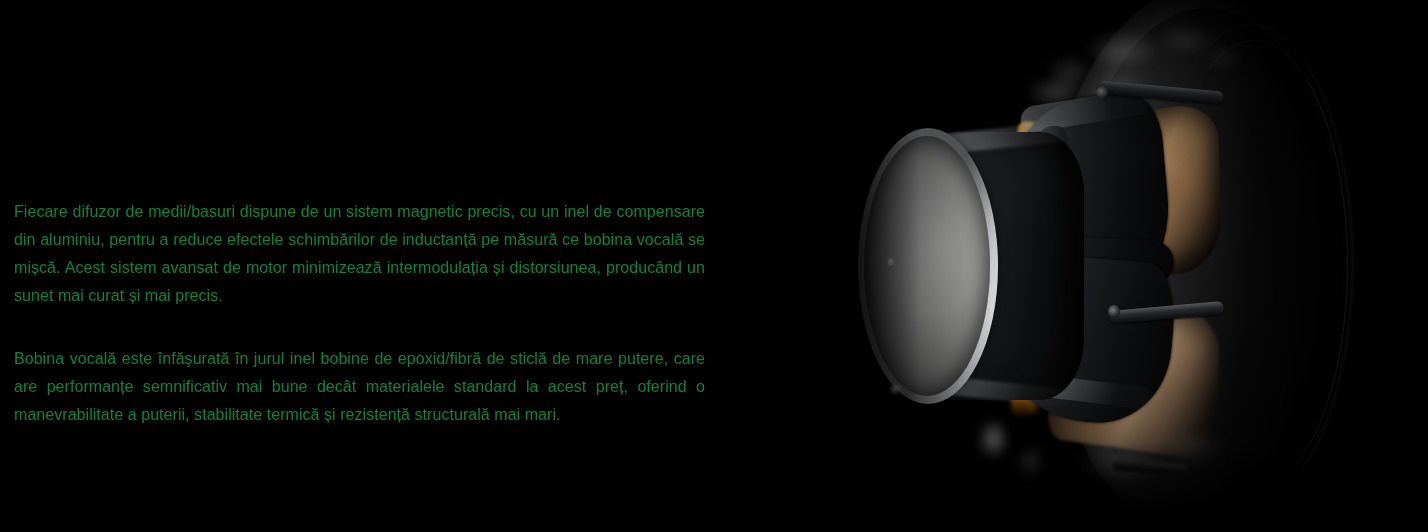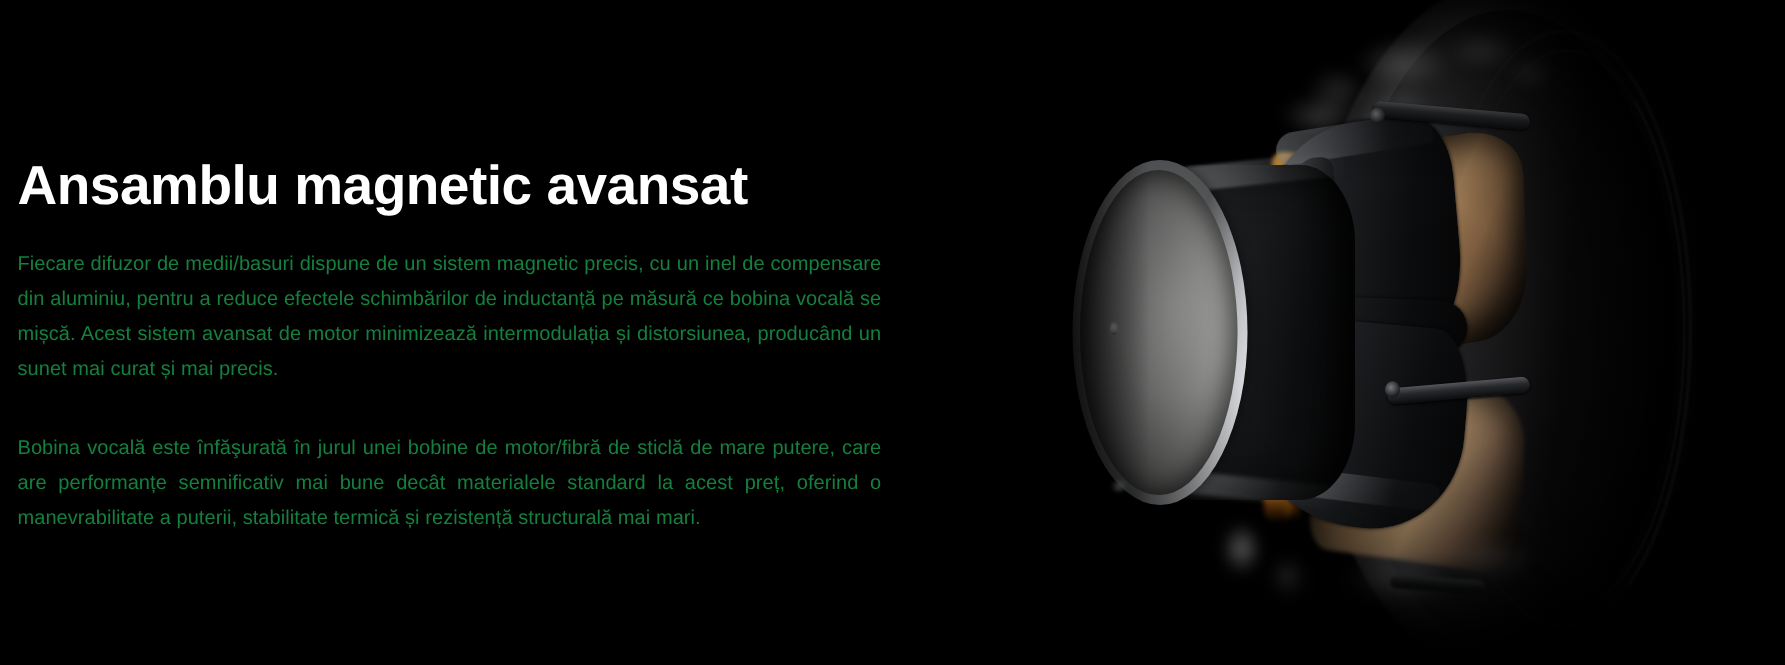--- a/index.html
+++ b/index.html
@@ -532,25 +532,24 @@
     pointer-events:none;
   }
 </style>
 </head>
 <body>
 
 <div class="section">
 
   <div class="text-col">
 
-    <h2 class="heading">Ansamblu magnetic avansat</h2>
 
     <div class="body-copy">
       <p class="para">Fiecare difuzor de medii/basuri dispune de un sistem magnetic precis, cu un inel de compensare din aluminiu, pentru a reduce efectele schimbărilor de inductanță pe măsură ce bobina vocală se mișcă. Acest sistem avansat de motor minimizează intermodulația și distorsiunea, producând un sunet mai curat și mai precis.</p>
-      <p class="para">Bobina vocală este înfăşurată în jurul unei bobine de motor/fibră de sticlă de mare putere, care are performanțe semnificativ mai bune decât materialele standard la acest preț, oferind o manevrabilitate a puterii, stabilitate termică și rezistență structurală mai mari.</p>
+      <p class="para">Bobina vocală este înfăşurată în jurul inel bobine de epoxid/fibră de sticlă de mare putere, care are performanțe semnificativ mai bune decât materialele standard la acest preț, oferind o manevrabilitate a puterii, stabilitate termică și rezistență structurală mai mari.</p>
     </div>
 
   </div>
 
   <div class="product-stage">
     <div class="speaker">
 
       <div class="rim-outer"></div>
       <div class="rim-inner"></div>
       <div class="rim-highlight"></div>

